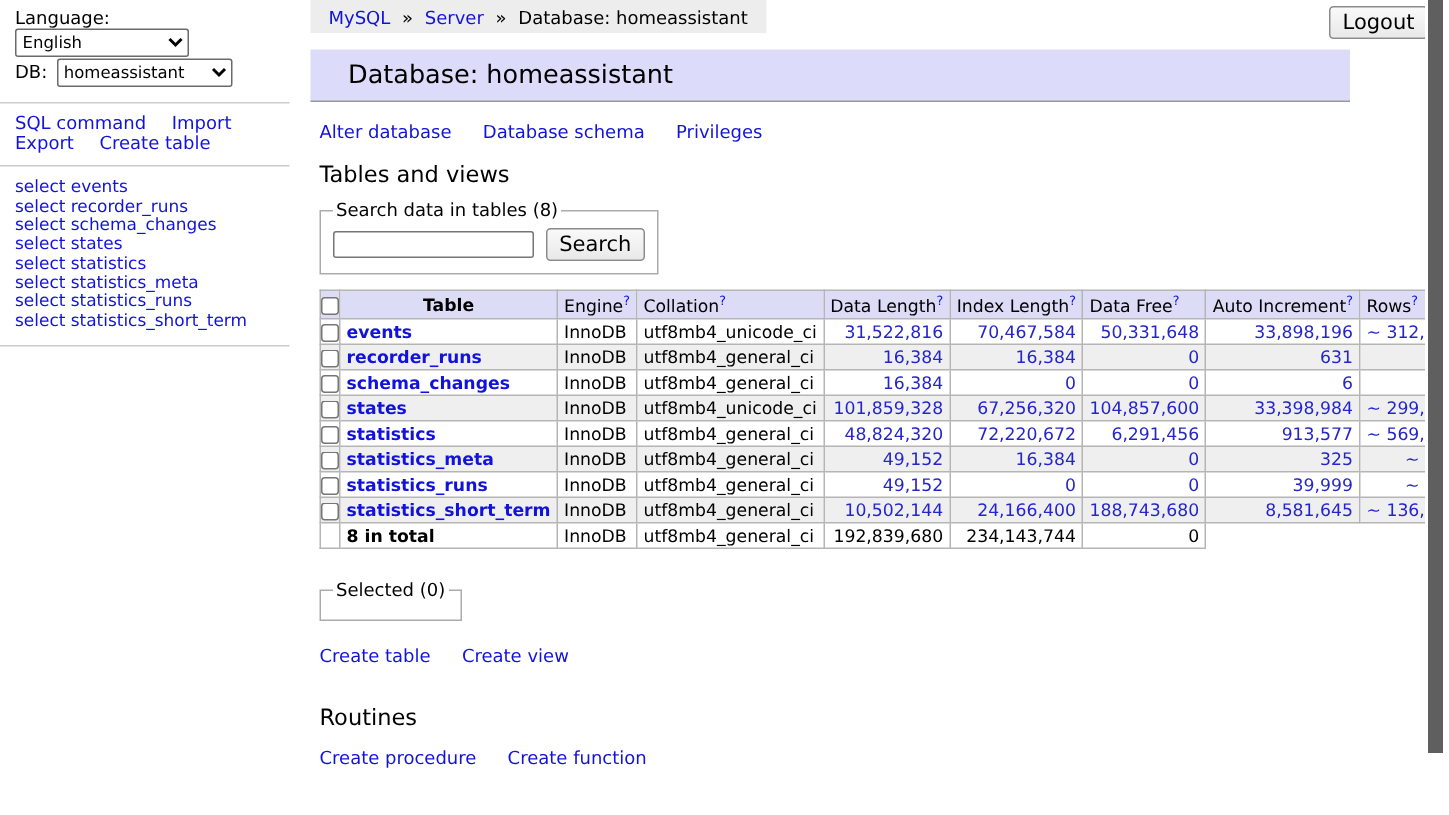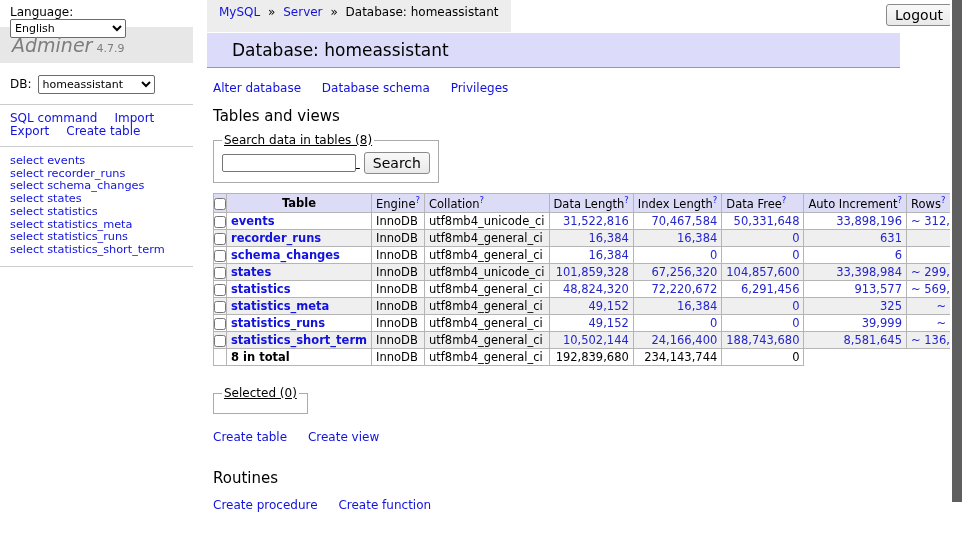--- a/index.html
+++ b/index.html
@@ -34,21 +34,21 @@
   .db-row { padding: 12px 0 10px 10px; }
   .db-row label { margin-right: 6px; }
   .sep { border-top: 1px solid #ccc; }
   .side-actions { padding: 7px 0 8px 10px; line-height: 13px; }
   .side-actions a { margin-right: 17px; }
   .side-links { padding: 8px 0 9px 10px; }
   .side-links a { display: block; font-size: 11.3px; line-height: 12.7px; }
 
   
   #breadcrumb {
-    position: absolute; left: 207px; top: 0; height: 32px;
+    position: absolute; left: 207px; top: 0; height: 22px;
     background: #ededed; line-height: 25px; padding: 0 12px; white-space: nowrap;
   }
   #breadcrumb .bc-sep { color: #000; margin: 0 4px; }
   #logout-button { position: absolute; top: 4px; right: 14px; }
   button {
     font-family: "DejaVu Sans", "Liberation Sans", sans-serif;
     font-size: 14px; color: #000; padding: 2px 8px;
     background: linear-gradient(#f9f9f9, #e9e9e9);
     border: 1px solid #8a8a8a; border-radius: 3px; cursor: pointer;
   }
@@ -62,21 +62,21 @@
     margin-top: 8px; width: 693px; height: 35px; line-height: 35px;
     background: #dcdcfa; border-bottom: 1px solid #999;
     font-size: 17px; font-weight: normal; padding-left: 25px;
   }
   .link-row { margin: 14px 0 0 6px; line-height: 13px; }
   .link-row a { margin-right: 17px; }
   h3 { font-size: 15px; font-weight: normal; margin: 12px 0 0 6px; line-height: 18px; }
 
   fieldset {
     margin: 8px 0 0 6px; border: 1px solid #ababab;
-    padding: 5px 8px 8px 8px; width: fit-content; text-decoration: underline;
+    padding: 5px 8px 8px 8px; width: fit-content;
   }
   legend { font-size: 12px; padding: 0 2px; }
   #search-input {
     width: 134px; height: 18px; border: 1px solid #767676; border-radius: 2px;
     font-family: "DejaVu Sans", "Liberation Sans", sans-serif; font-size: 11.5px;
     padding: 0 3px; vertical-align: middle;
   }
   #search-fieldset button { margin-left: 4px; vertical-align: middle; }
 
   
@@ -119,23 +119,20 @@
   #scrollbar-track { position: absolute; left: 950px; top: 0; width: 16px; height: 543px; background: #fff; }
   #scrollbar-thumb { position: absolute; left: 2px; top: 0; width: 10px; height: 502px; background: #5f5f5f; }
 </style>
 </head>
 <body>
 
 <div id="sidebar">
   <div class="lang-row">
     <label>Language:</label><select id="language-select"><option>English</option></select>
   </div>
-  <div class="brand">
-    <span class="brand-name">Adminer</span><span class="brand-version">4.7.9</span>
-  </div>
   <div class="db-row">
     <label>DB:</label><select id="db-select"><option>homeassistant</option></select>
   </div>
   <div class="sep"></div>
   <div class="side-actions">
     <div><a>SQL command</a><a>Import</a></div>
     <div><a>Export</a><a>Create table</a></div>
   </div>
   <div class="sep"></div>
   <div class="side-links">

